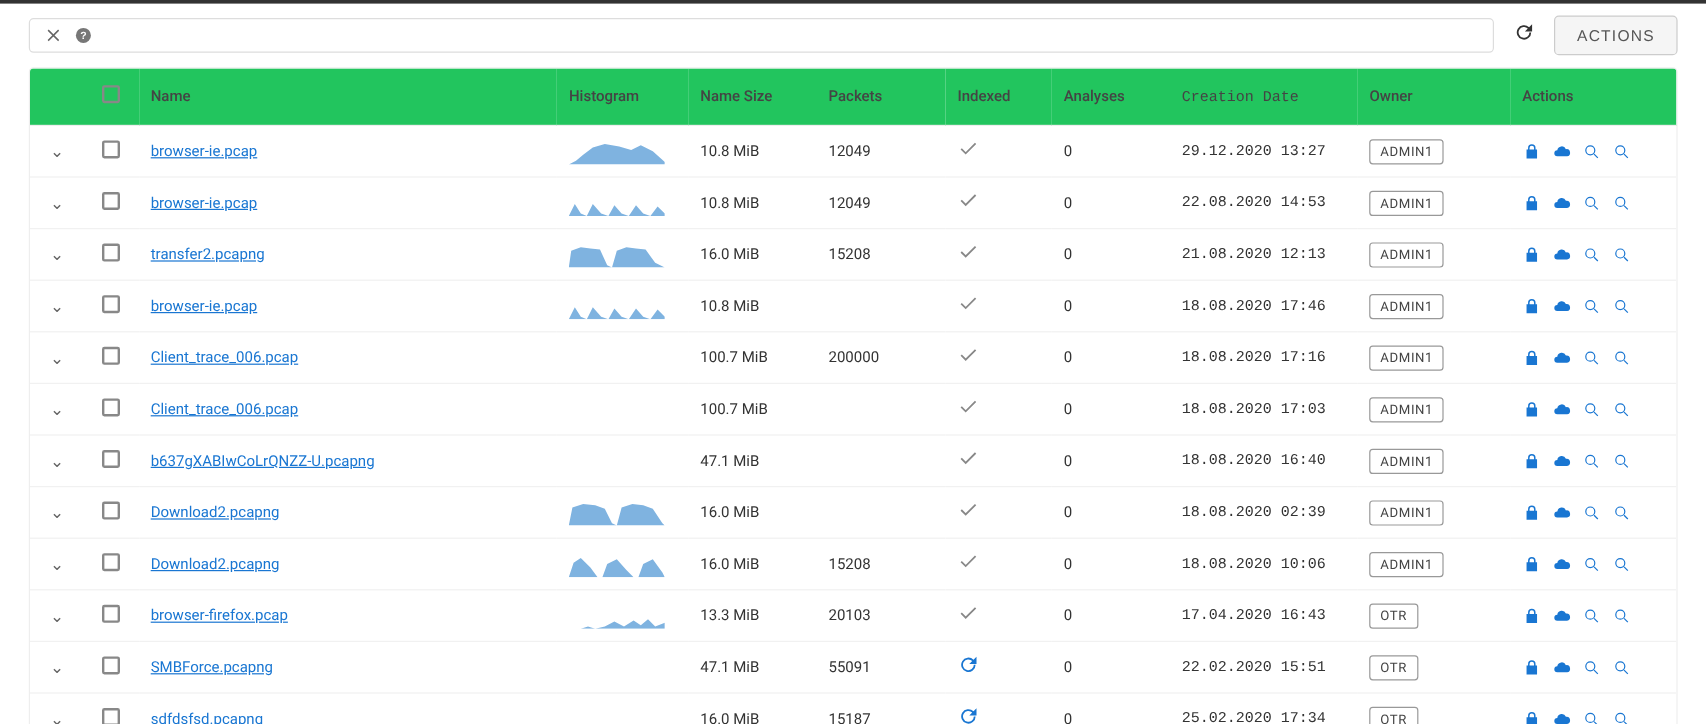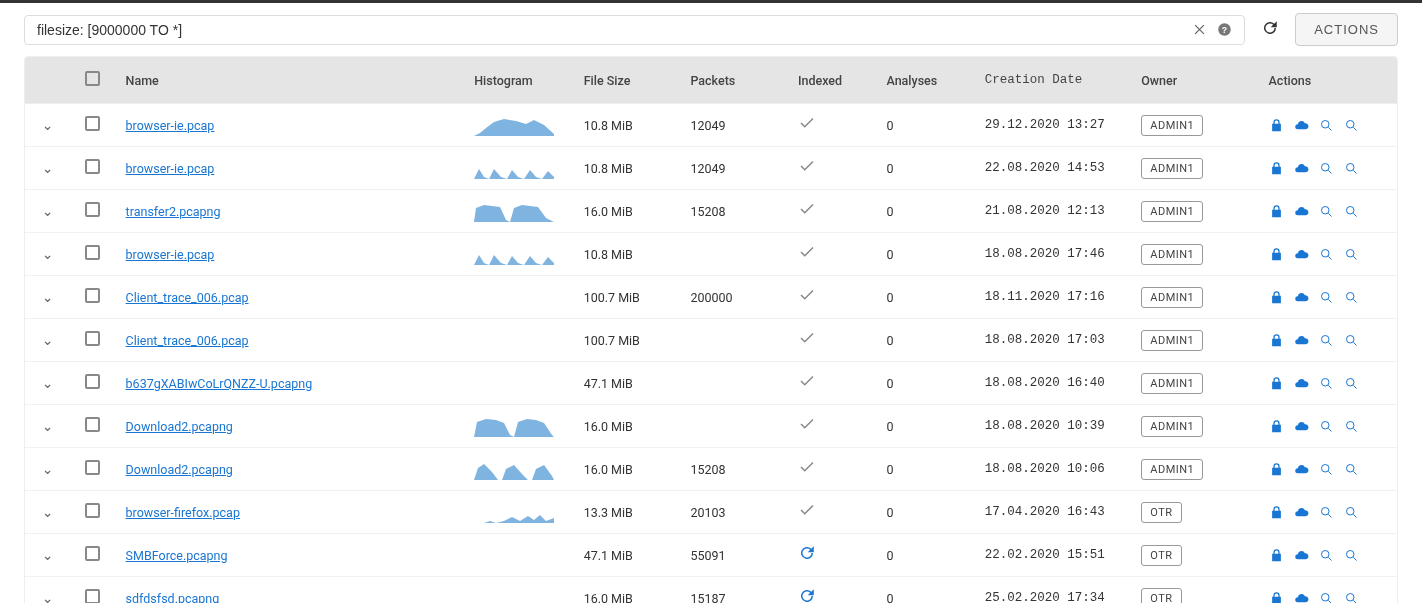--- a/index.html
+++ b/index.html
@@ -8,21 +8,21 @@
   .search-row { display: flex; align-items: center; padding: 10px 24px 10px 24px; gap: 16px; }
   .search-box { flex: 1; display: flex; align-items: center; border: 1px solid #ddd; border-radius: 4px; padding: 6px 12px; background: #fff; }
   .search-input { flex: 1; border: none; outline: none; font-size: 14px; color: #333; }
   .search-icons { display: flex; align-items: center; gap: 10px; }
   .icon-btn { cursor: pointer; color: #666; display: inline-flex; align-items: center; justify-content: center; }
   .actions-btn { border: 1px solid #ccc; background: #f5f5f5; color: #555; padding: 8px 18px; border-radius: 4px; font-size: 13px; letter-spacing: 1px; cursor: pointer; }
   .refresh-standalone { font-size: 18px; color: #333; cursor: pointer; }
   .content { padding: 0 24px 24px 24px; }
   .table-wrap { border: 1px solid #eee; border-radius: 4px; overflow: hidden; }
   table { width: 100%; border-collapse: collapse; }
-  thead th { text-align: left; font-weight: 500; font-size: 12.5px; color: #444; padding: 14px 10px; border-bottom: 1px solid #eee; background: #e5e5e5; }
+  thead th { text-align: left; font-weight: 500; font-size: 12.5px; color: #444; padding: 14px 10px; border-bottom: 1px solid #eee; background: #22c55e; }
   tbody td { padding: 10px 10px; border-bottom: 1px solid #f1f1f1; font-size: 12.5px; vertical-align: middle; }
   .col-exp { width: 46px; text-align: center; }
   .col-chk { width: 46px; text-align: center; }
   .col-name { width: 360px; }
   .col-hist { width: 110px; }
   .col-size { width: 110px; }
   .col-pack { width: 110px; }
   .col-idx { width: 90px; }
   .col-ana { width: 100px; }
   .col-date { width: 160px; font-family: Liberation Mono, monospace; }
@@ -41,21 +41,20 @@
   .fill-blue { fill: #1976d2; }
   .stroke-blue { stroke: #1976d2; fill: none; stroke-width: 1.6; }
 </style>
 </head>
 <body>
 
 <div class="topbar-line"></div>
 
 <div class="search-row">
   <div class="search-box">
-    <input class="search-input" value="filesize: [9000000 TO *]" style="">
     <div class="search-icons">
       <span class="icon-btn">
         <svg class="ico" viewBox="0 0 24 24">
             <path d="M5 5 L19 19 M19 5 L5 19" stroke="#666" stroke-width="2" fill="none"></path>
           </svg>
       </span>
       <span class="icon-btn">
         <svg class="ico" viewBox="0 0 24 24">
             <circle cx="12" cy="12" r="10" fill="#777"></circle>
             <text x="12" y="17" text-anchor="middle" fill="#fff" font-size="14" font-family="Arial" font-weight="bold">?</text>
@@ -73,21 +72,21 @@
 
 <div class="content">
   <div class="table-wrap">
     <table>
       <thead>
         <tr>
           <th class="col-exp"></th>
           <th class="col-chk"><span class="chk-box"></span></th>
           <th class="col-name">Name</th>
           <th class="col-hist">Histogram</th>
-          <th class="col-size">File Size</th>
+          <th class="col-size">Name Size</th>
           <th class="col-pack">Packets</th>
           <th class="col-idx">Indexed</th>
           <th class="col-ana">Analyses</th>
           <th class="col-date">Creation Date</th>
           <th class="col-own">Owner</th>
           <th class="col-act">Actions</th>
         </tr>
       </thead>
       <tbody id="tbody">
           <tr>
@@ -270,21 +269,21 @@
     <td class="col-exp"><span class="chevron">⌄</span></td>
     <td class="col-chk"><span class="chk-box"></span></td>
     <td class="col-name"><a class="link">Client_trace_006.pcap</a></td>
     <td class="col-hist"></td>
     <td class="col-size">100.7 MiB</td>
     <td class="col-pack">200000</td>
     <td class="col-idx"><span class="check-ico"><svg width="18" height="18" viewBox="0 0 24 24">
                   <path d="M4 12l5 5L20 6" stroke="#888" stroke-width="2" fill="none"></path>
                 </svg></span></td>
     <td class="col-ana">0</td>
-    <td class="col-date">18.11.2020 17:16</td>
+    <td class="col-date">18.08.2020 17:16</td>
     <td class="col-own"><span class="owner-chip">ADMIN1</span></td>
     <td class="col-act">
       <div class="row-actions">
         <span>
                   <svg class="ico" viewBox="0 0 24 24">
                     <path class="fill-blue" d="M17 9V7a5 5 0 0 0-10 0v2H5v12h14V9h-2zm-8 0V7a3 3 0 0 1 6 0v2H9z"></path>
                   </svg>
                 </span>
         <span>
                   <svg class="ico" viewBox="0 0 24 24">
@@ -394,21 +393,21 @@
               <svg class="histo" viewBox="0 0 80 22" preserveAspectRatio="none">
                 <path d="M0,22 L3,7 L12,4 L22,5 L30,8 L36,20 L40,22 L44,7 L53,4 L62,5 L70,8 L78,20 L80,22 Z" fill="#7fb3e0"></path>
               </svg>
             </td>
     <td class="col-size">16.0 MiB</td>
     <td class="col-pack"></td>
     <td class="col-idx"><span class="check-ico"><svg width="18" height="18" viewBox="0 0 24 24">
                   <path d="M4 12l5 5L20 6" stroke="#888" stroke-width="2" fill="none"></path>
                 </svg></span></td>
     <td class="col-ana">0</td>
-    <td class="col-date">18.08.2020 10:39</td>
+    <td class="col-date">18.08.2020 02:39</td>
     <td class="col-own"><span class="owner-chip">ADMIN1</span></td>
     <td class="col-act">
       <div class="row-actions">
         <span>
                   <svg class="ico" viewBox="0 0 24 24">
                     <path class="fill-blue" d="M17 9V7a5 5 0 0 0-10 0v2H5v12h14V9h-2zm-8 0V7a3 3 0 0 1 6 0v2H9z"></path>
                   </svg>
                 </span>
         <span>
                   <svg class="ico" viewBox="0 0 24 24">

